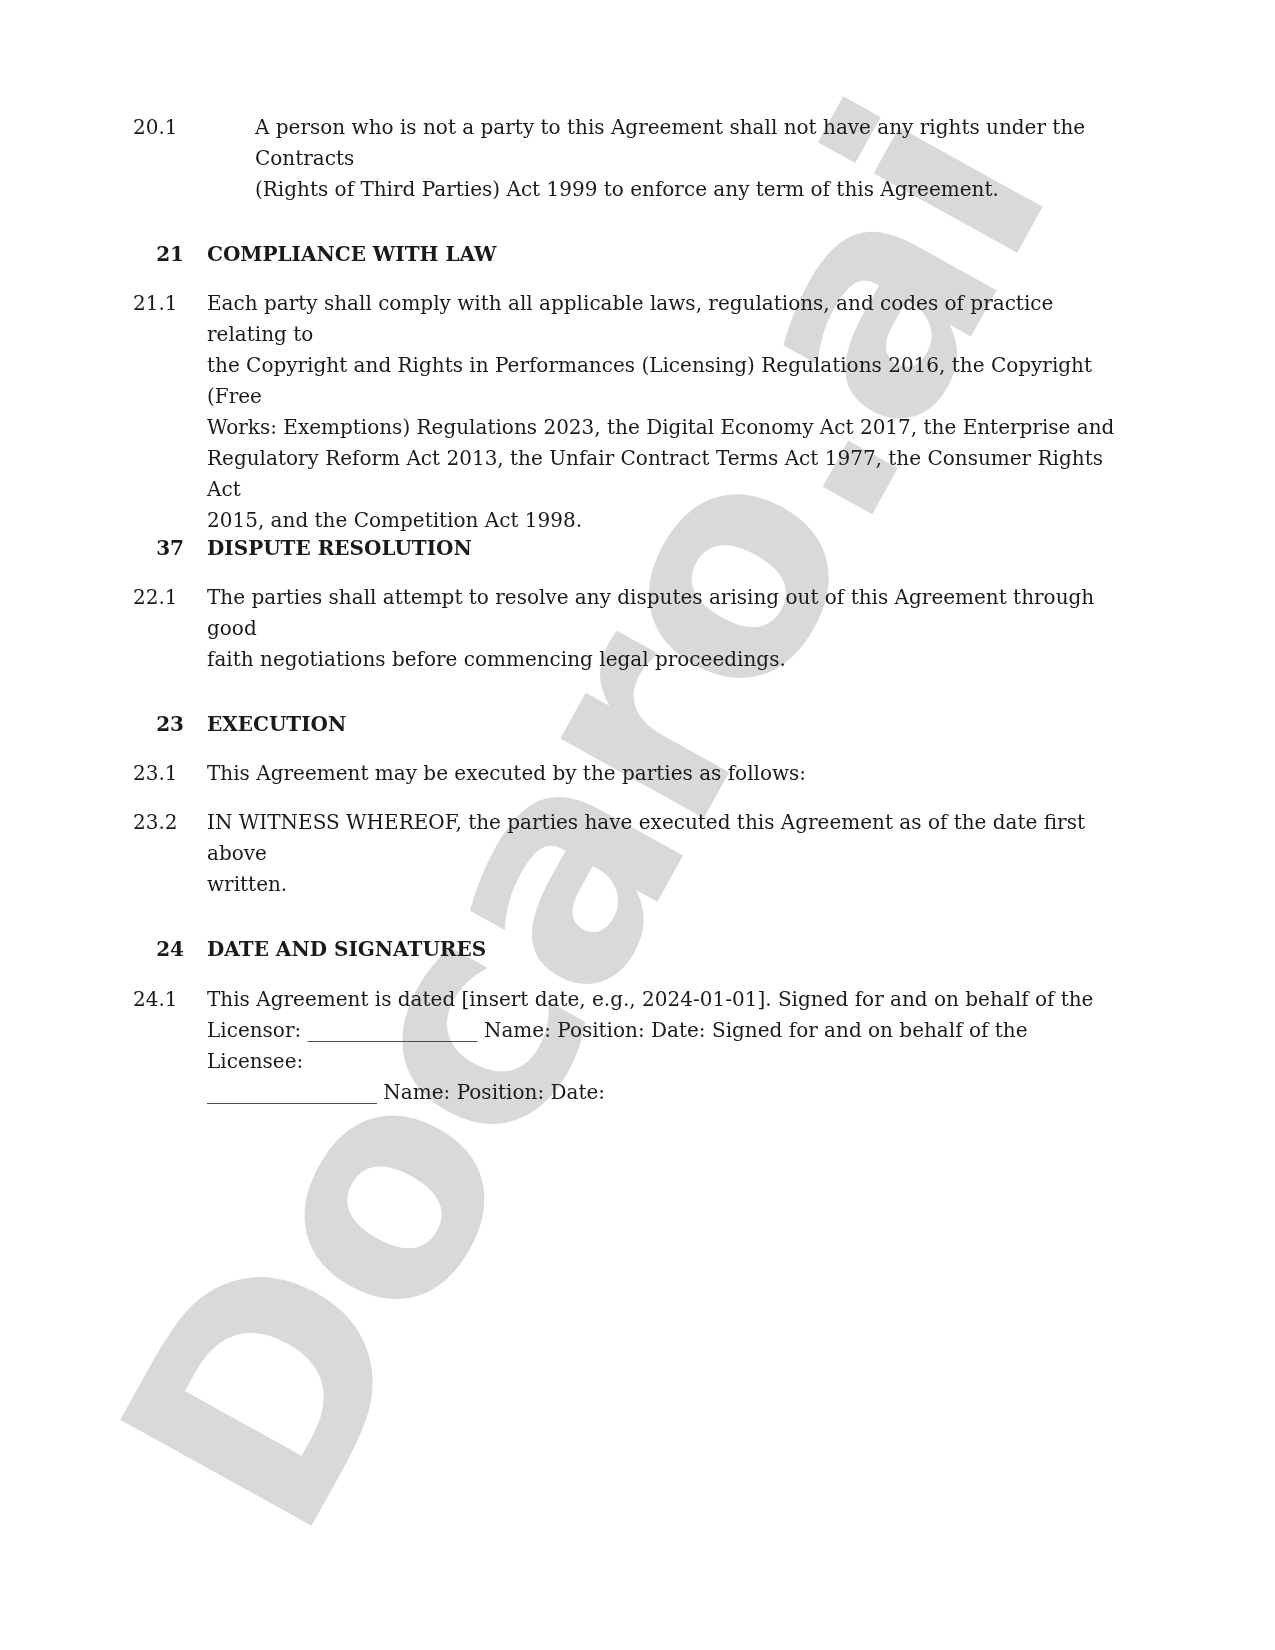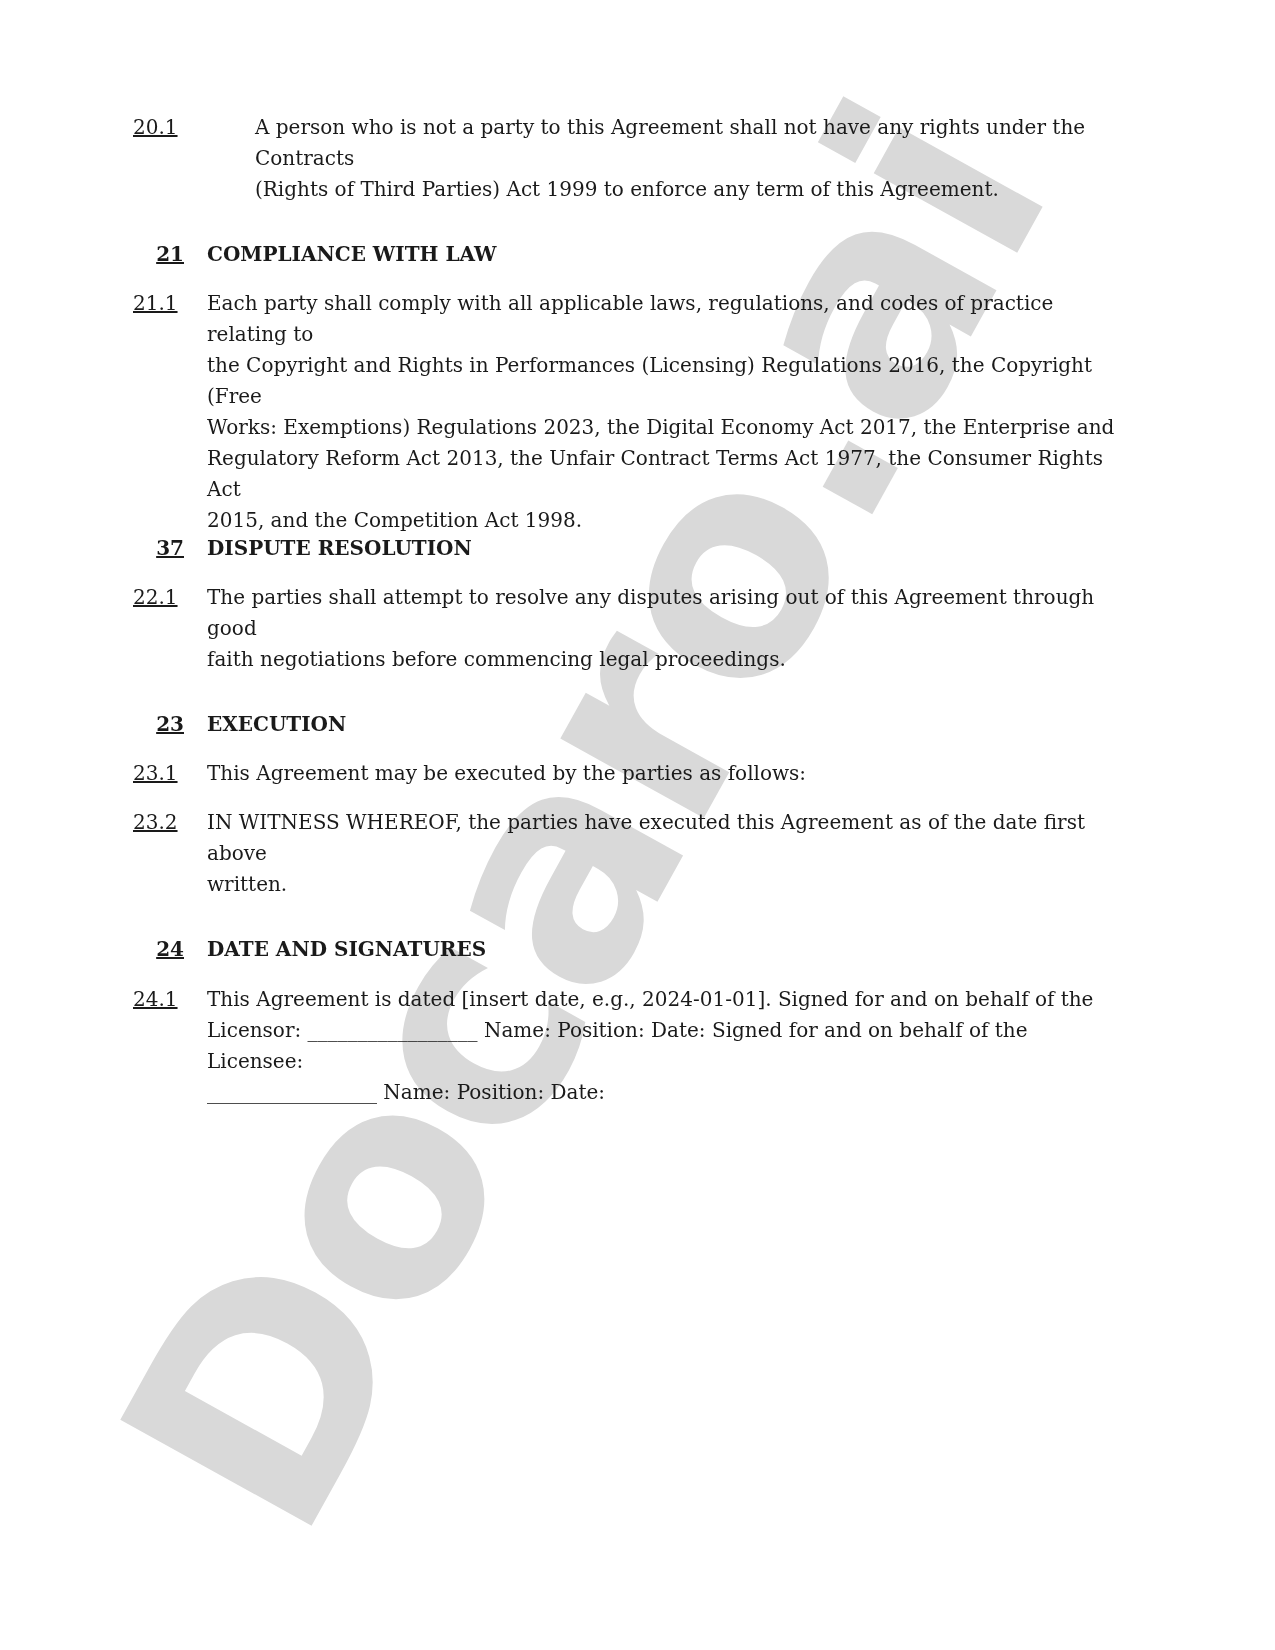--- a/index.html
+++ b/index.html
@@ -42,21 +42,20 @@
       position: absolute;
       left: 0;
       width: 1275px;
     }
     .num {
       position: absolute;
       width: 50px;
       text-align: right;
       font-size: 20px;
       line-height: 31px;
-      text-decoration: underline;
     }
     .num.clause {
       left: 133px;
       text-align: left;
     }
     .num.heading {
       left: 132px;
       width: 52px;
       text-align: right;
       font-weight: bold;

